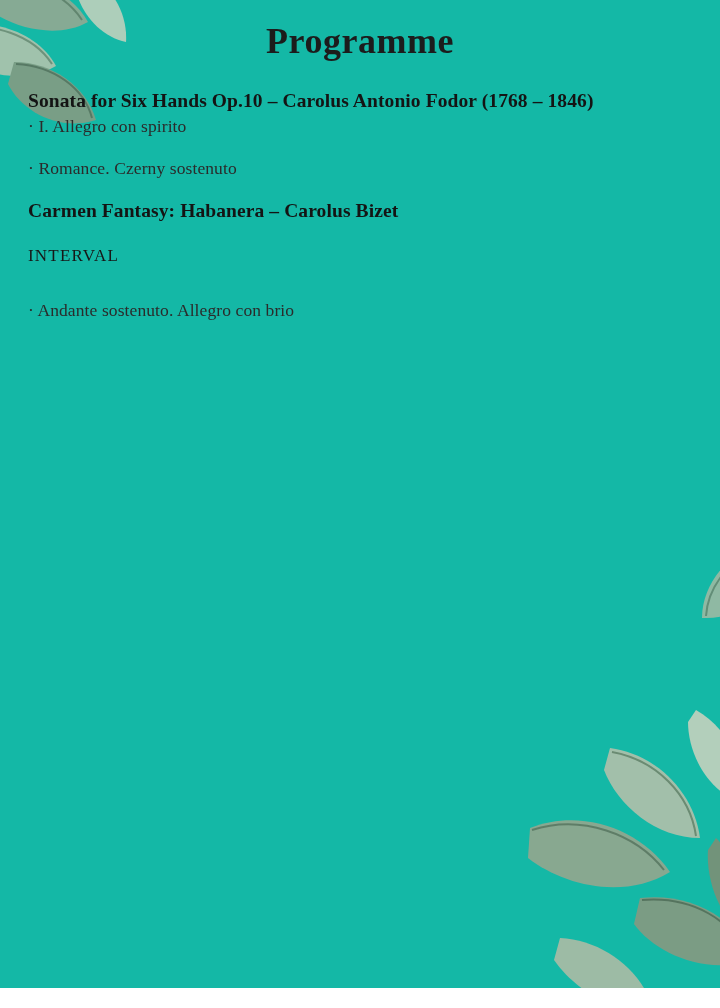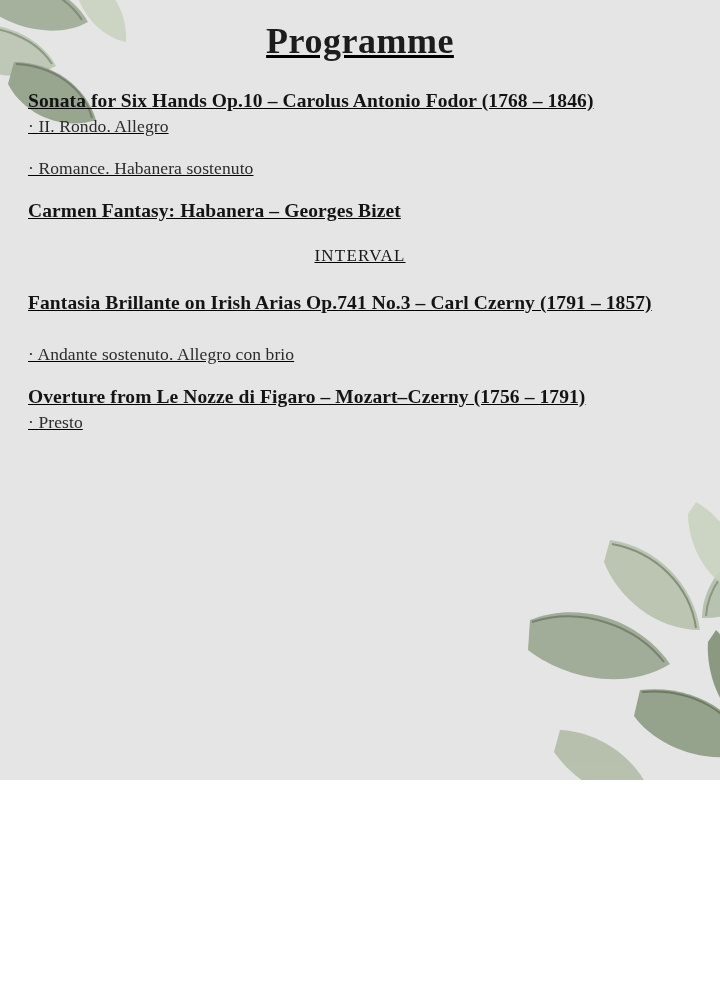--- a/index.html
+++ b/index.html
@@ -8,24 +8,23 @@
     padding: 0;
     width: 720px;
     height: 1008px;
     background: #ffffff;
     font-family: "Liberation Serif", serif;
     overflow: hidden;
   }
   #page {
     position: relative;
     width: 720px;
-    height: 780px;
-    background: #e5e5e5;
+    height: 988px;
+    background: #14b8a6;
     overflow: hidden;
-    text-decoration: underline;
   }
 
   
   .leaf-layer {
     position: absolute;
     pointer-events: none;
   }
   .leaf-tl { top: -30px; left: -40px; width: 220px; height: 220px; }
   .leaf-br { bottom: -40px; right: -30px; width: 260px; height: 340px; }
   .leaf-mr { top: 520px; right: -60px; width: 160px; height: 220px; }
@@ -56,21 +55,21 @@
     letter-spacing: 0.1px;
   }
   .movement {
     font-size: 17.5px;
     color: #2b2b2b;
     line-height: 1.38;
     letter-spacing: 0.1px;
     font-family: "Liberation Serif", serif;
   }
   .interval {
-    text-align: center;
+    text-align: left;
     font-size: 17px;
     color: #171717;
     letter-spacing: 1.2px;
     margin: 22px 0 24px 0;
     font-family: "Liberation Serif", serif;
   }
   .gap-sm { height: 4px; }
 </style>
 </head>
 <body>
@@ -110,45 +109,38 @@
       <path d="M226 150 C252 176 262 214 254 246 C228 228 216 190 218 162 Z" fill="#7f8e75"></path>
     </g>
   </svg>
 
   <div class="content">
 
     <div class="title">Programme</div>
 
     <div class="piece">
       <div class="piece-heading">Sonata for Six Hands Op.10 – Carolus Antonio Fodor (1768 – 1846)</div>
-      <div class="movement">· II. Rondo. Allegro</div>
+      <div class="movement">· I. Allegro con spirito</div>
     </div>
 
     <div class="piece">
-      <div class="movement">· Romance. Habanera sostenuto</div>
+      <div class="movement">· Romance. Czerny sostenuto</div>
     </div>
 
     <div class="piece">
-      <div class="piece-heading">Carmen Fantasy: Habanera – Georges Bizet</div>
+      <div class="piece-heading">Carmen Fantasy: Habanera – Carolus Bizet</div>
     </div>
 
     <div class="interval">INTERVAL</div>
 
-    <div class="piece">
-      <div class="piece-heading">Fantasia Brillante on Irish Arias Op.741 No.3 – Carl Czerny (1791 – 1857)</div>
-    </div>
 
     <div class="gap-sm"></div>
 
 
     <div class="gap-sm"></div>
 
     <div class="piece">
       <div class="movement">· Andante sostenuto. Allegro con brio</div>
     </div>
 
-    <div class="piece">
-      <div class="piece-heading">Overture from Le Nozze di Figaro – Mozart–Czerny (1756 – 1791)</div>
-      <div class="movement">· Presto</div>
-    </div>
 
   </div>
 </div>
 
 </body></html>

